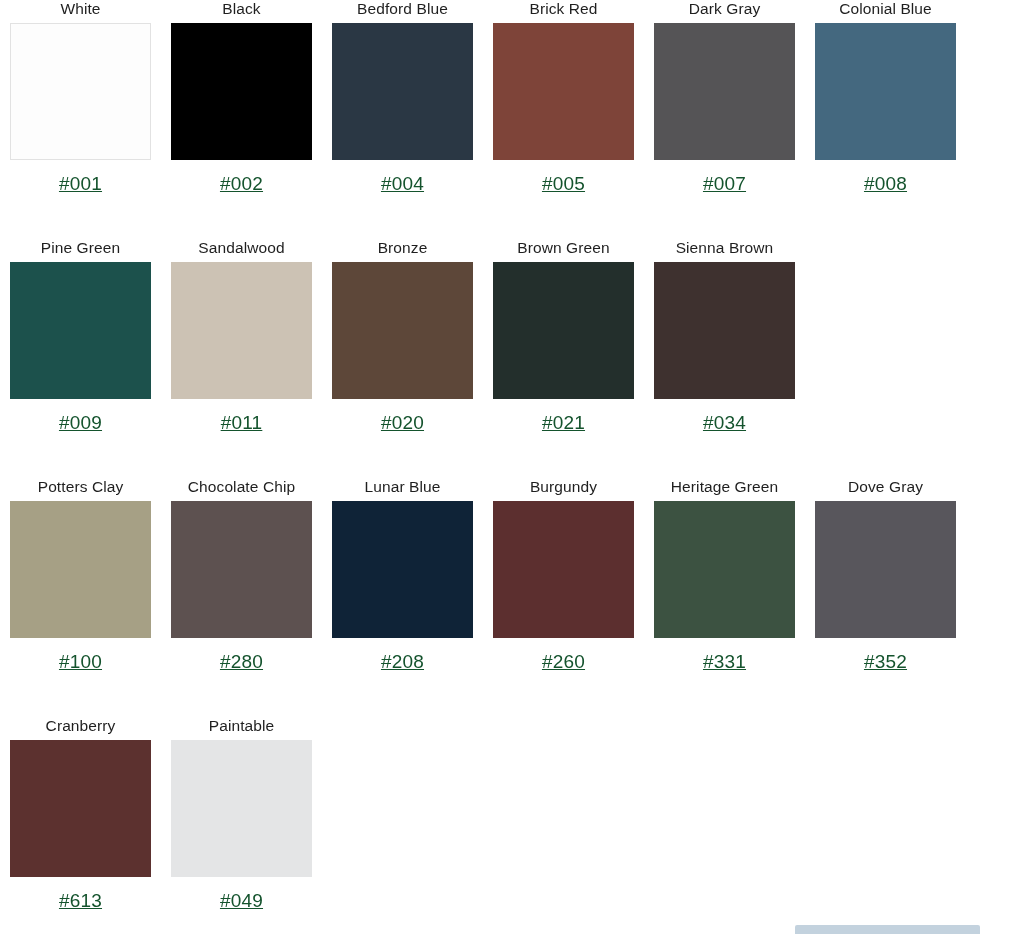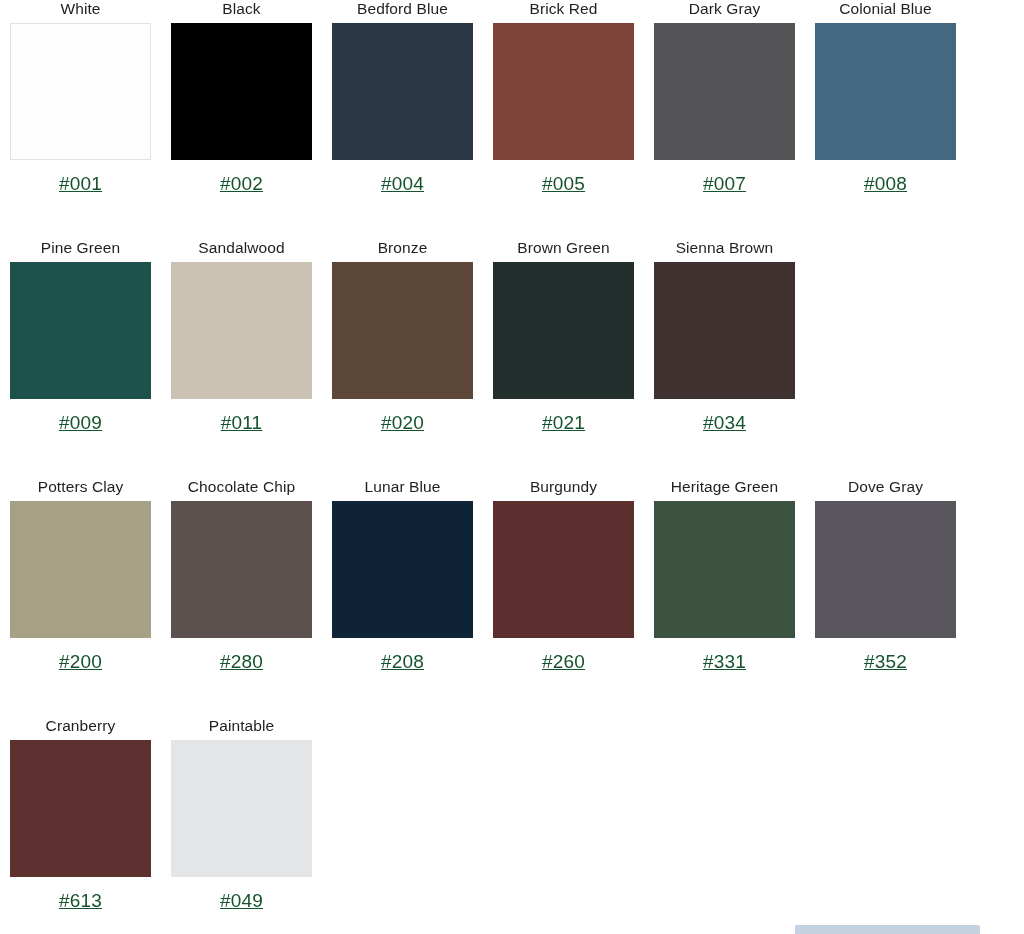--- a/index.html
+++ b/index.html
@@ -142,21 +142,21 @@
       <div class="swatch-cell">
         <div class="swatch-name">Sienna Brown</div>
         <div class="swatch-chip" style="background-color: rgb(62, 49, 47);"></div>
         <div class="swatch-code">#034</div>
       </div>
     </div>
     <div class="swatch-row">
       <div class="swatch-cell">
         <div class="swatch-name">Potters Clay</div>
         <div class="swatch-chip" style="background-color: rgb(166, 160, 133);"></div>
-        <div class="swatch-code">#200</div>
+        <div class="swatch-code">#100</div>
       </div>
       <div class="swatch-cell">
         <div class="swatch-name">Chocolate Chip</div>
         <div class="swatch-chip" style="background-color: rgb(93, 81, 80);"></div>
         <div class="swatch-code">#280</div>
       </div>
       <div class="swatch-cell">
         <div class="swatch-name">Lunar Blue</div>
         <div class="swatch-chip" style="background-color: rgb(15, 35, 55);"></div>
         <div class="swatch-code">#208</div>

